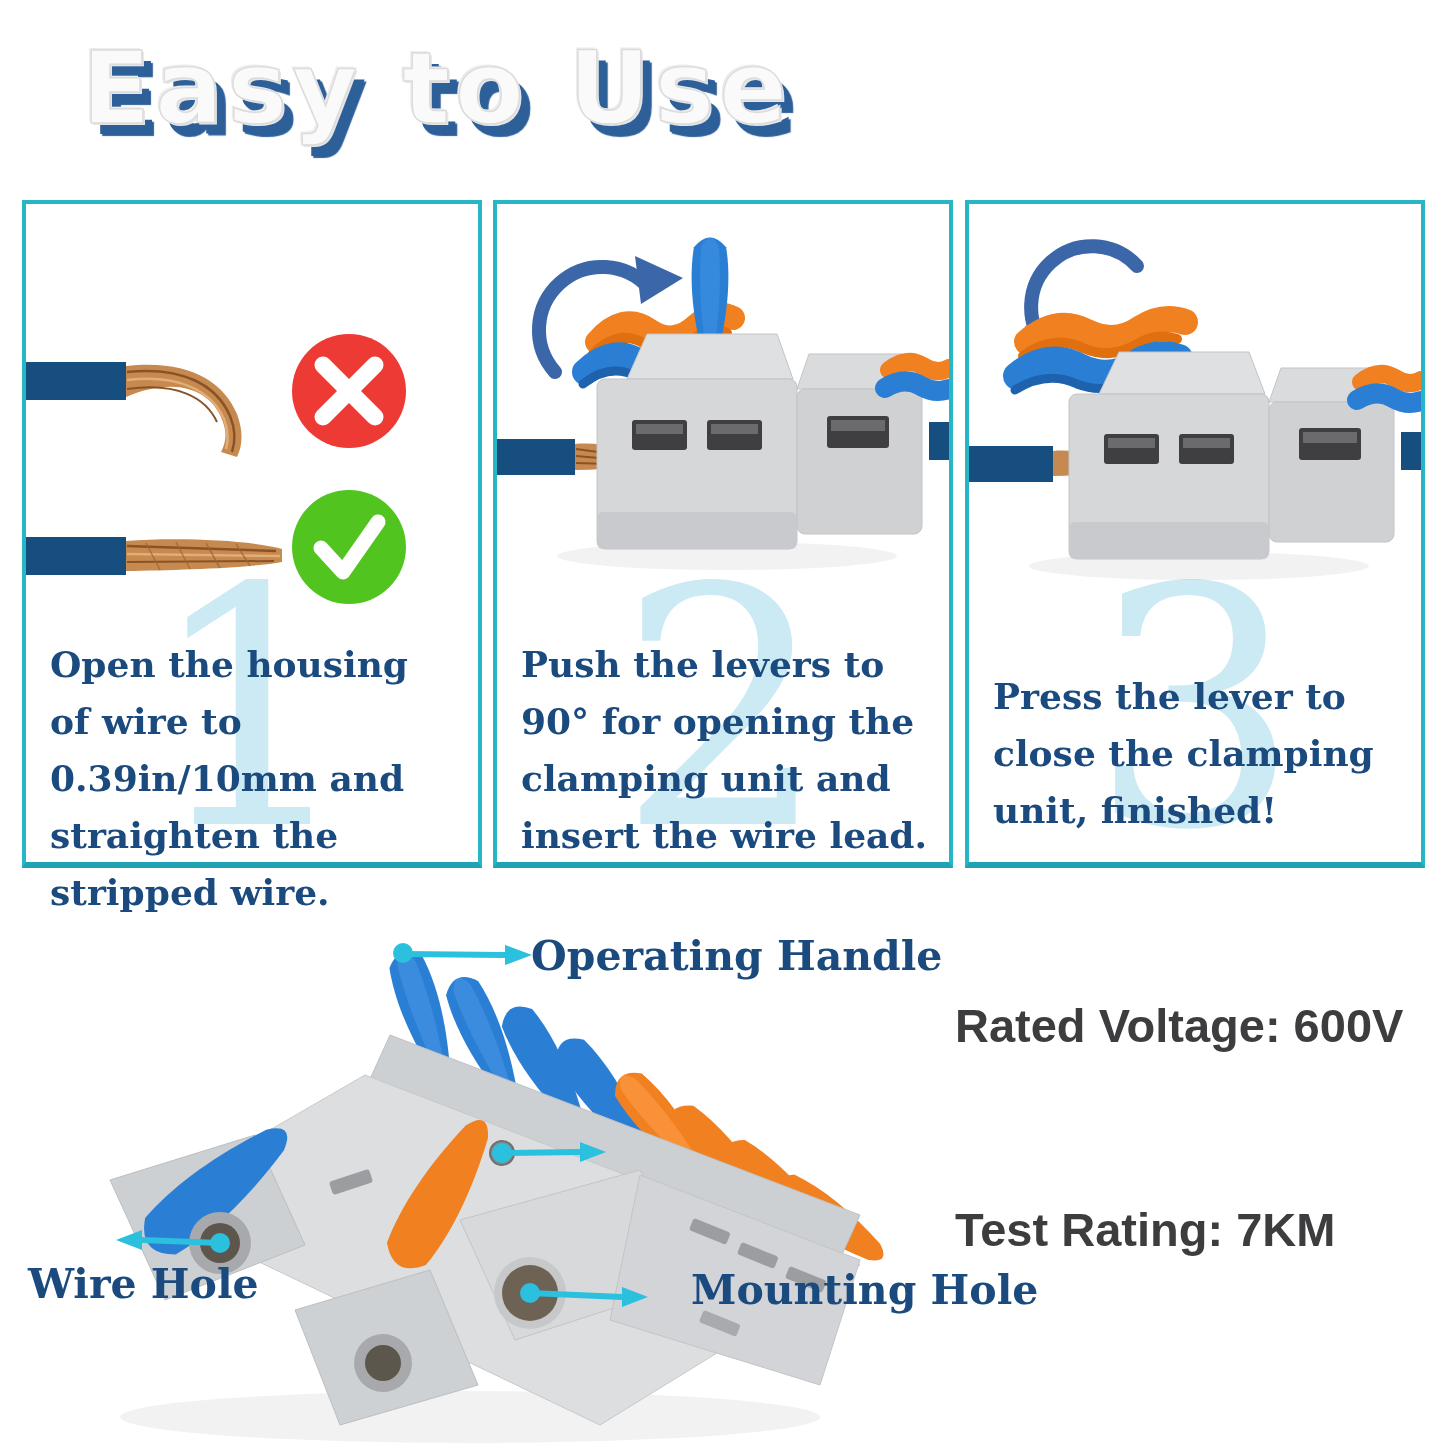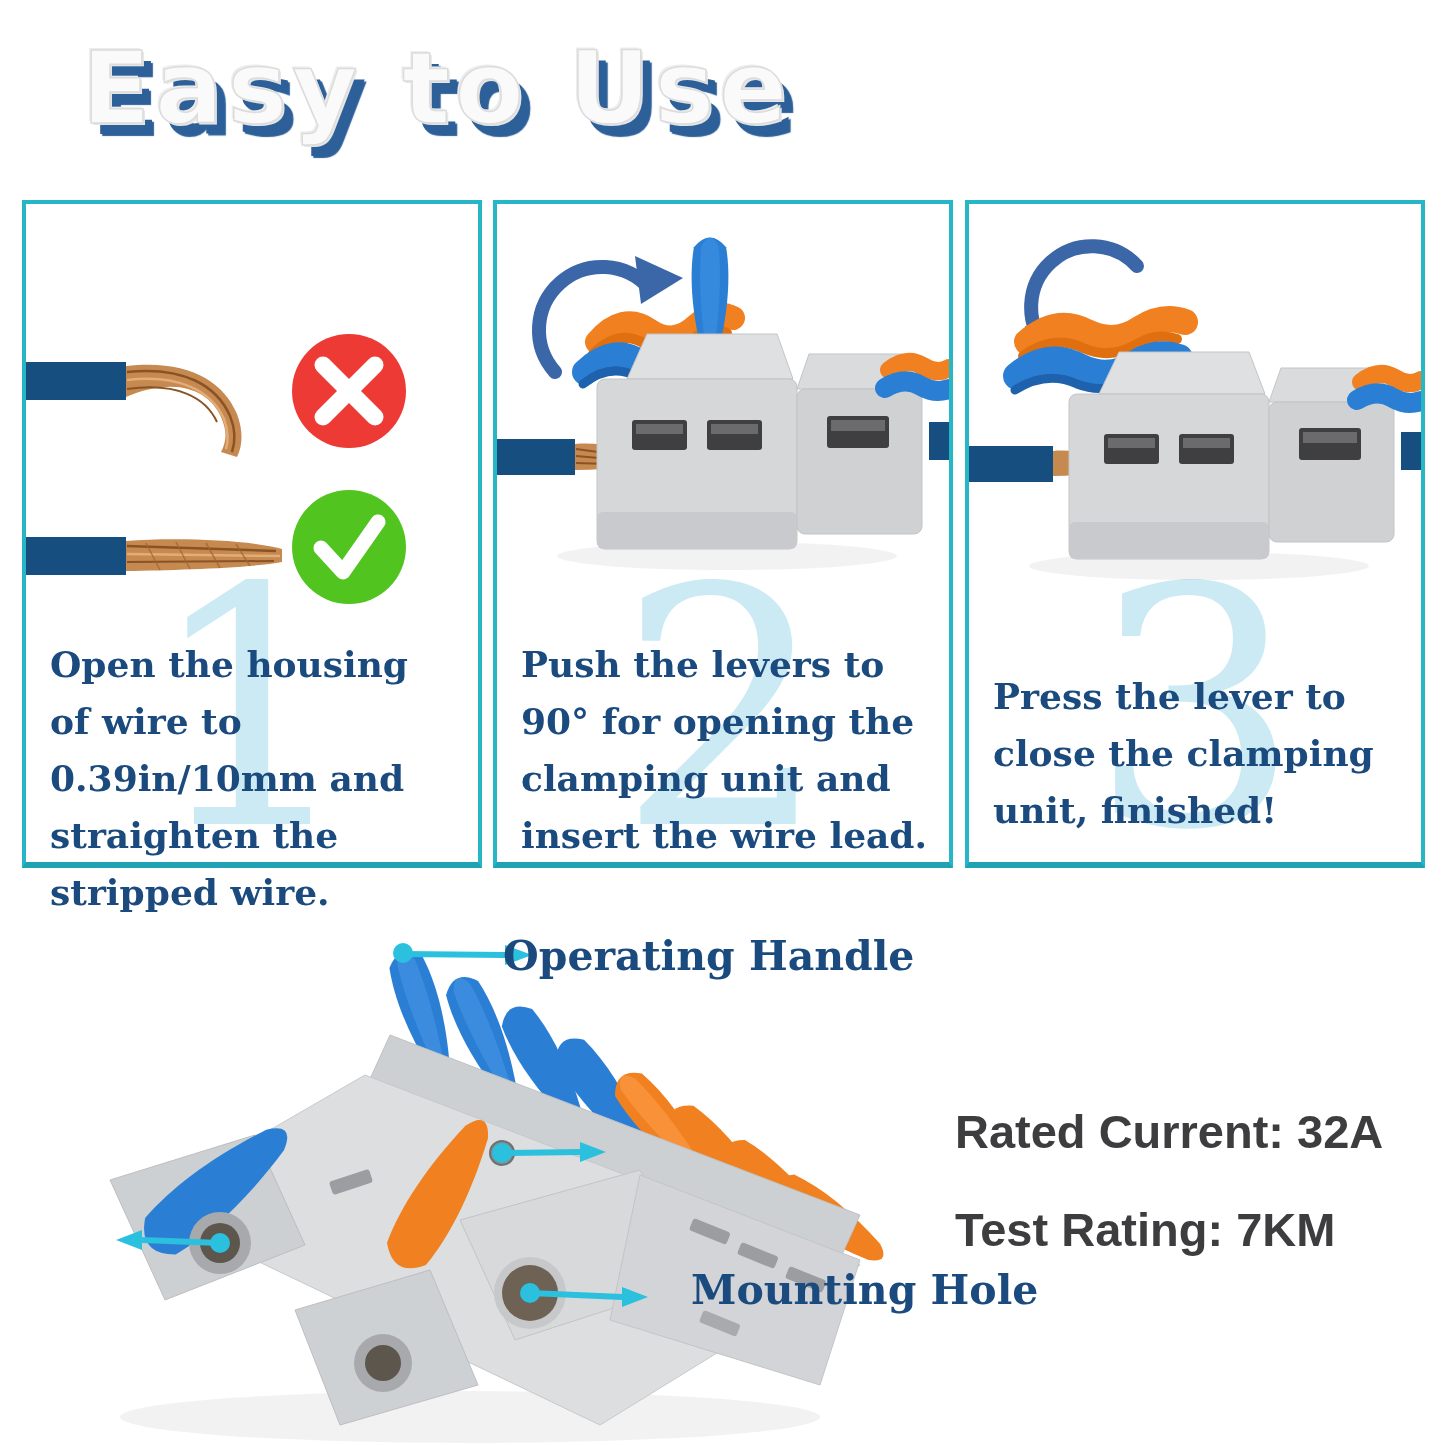--- a/index.html
+++ b/index.html
@@ -18,21 +18,21 @@
   .p1{left:22px}.p2{left:493px}.p3{left:965px}
   .step-num{position:absolute;left:0;right:0;top:356px;z-index:0;text-align:center;
             font-family:"DejaVu Serif",serif;font-size:330px;line-height:300px;
             color:#cbeaf4;font-weight:normal;}
   .step-text{position:absolute;left:24px;top:432px;width:408px;margin:0;z-index:2;
              font-weight:bold;font-size:36px;line-height:57px;color:#1b4b7e;}
   .p3 .step-text{top:464px;width:420px;}
   .illu{position:absolute;left:0;top:0;z-index:1;}
   
   .callout{position:absolute;margin:0;font-weight:bold;font-size:41px;color:#1b4b7e;z-index:5;}
-  .lbl-oh{left:503px;top:932px;}
+  .lbl-oh{left:531px;top:932px;}
   .lbl-th{left:604px;top:1124px;}
   .lbl-wh{left:28px;top:1260px;}
   .lbl-mh{left:691px;top:1266px;}
   
   .spec{position:absolute;left:955px;margin:0;font-family:"Liberation Sans",sans-serif;
         font-weight:bold;font-size:47px;color:#3d3d3f;letter-spacing:0px;}
   .spec1{top:998px}.spec2{top:1104px}.spec3{top:1202px}
   .product-svg{position:absolute;left:0;top:925px;z-index:1;}
   .callout-arrows{position:absolute;left:0;top:925px;z-index:4;pointer-events:none;}
 </style>
@@ -245,18 +245,19 @@
       <polygon points="142,305 116,315 142,325" fill="#2bc0de"></polygon>
     </g>
     <g>
       <circle cx="530" cy="368" r="10" fill="#2bc0de"></circle>
       <line x1="530" y1="368" x2="622" y2="372" stroke="#2bc0de" stroke-width="6"></line>
       <polygon points="622,362 648,372 622,382" fill="#2bc0de"></polygon>
     </g>
   </svg>
 
   <p class="callout lbl-oh">Operating Handle</p>
+  <p class="callout lbl-wh">Wire Hole</p>
   <p class="callout lbl-mh">Mounting Hole</p>
 
-  <p class="spec spec2">Rated Current: 32A</p>
+  <p class="spec spec1">Rated Voltage: 600V</p>
   <p class="spec spec3">Test Rating: 7KM</p>
 
 </div>
 
 </body></html>

